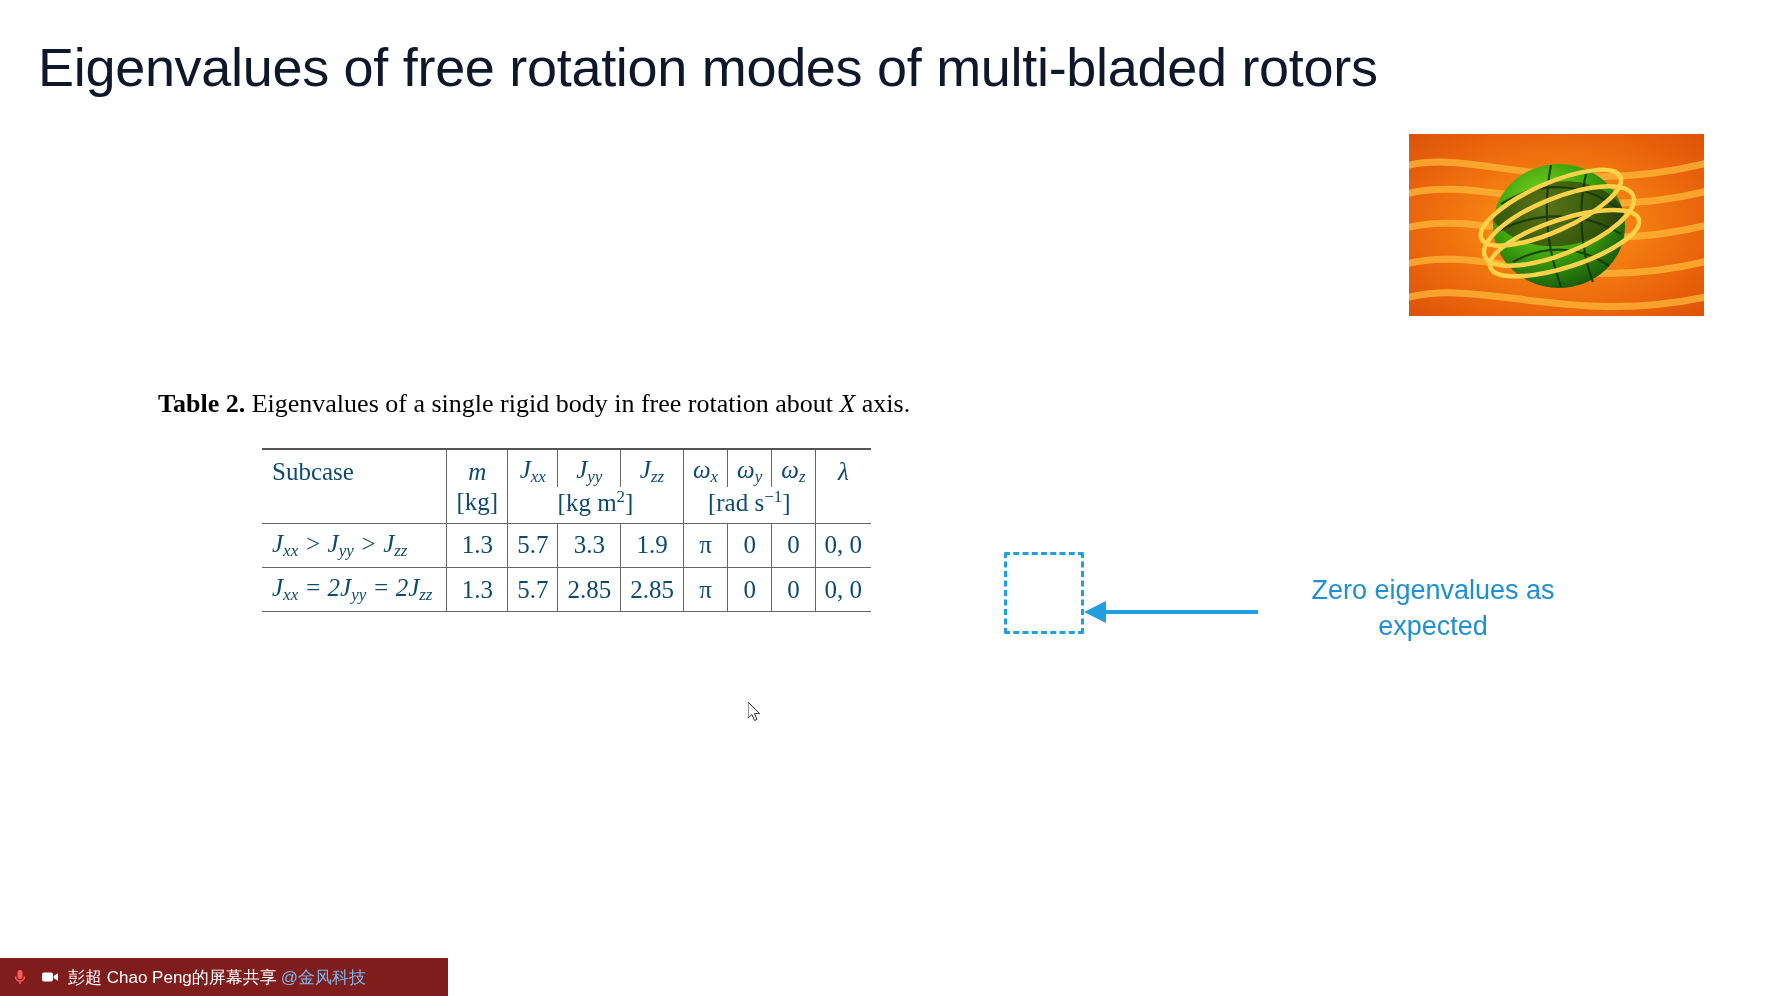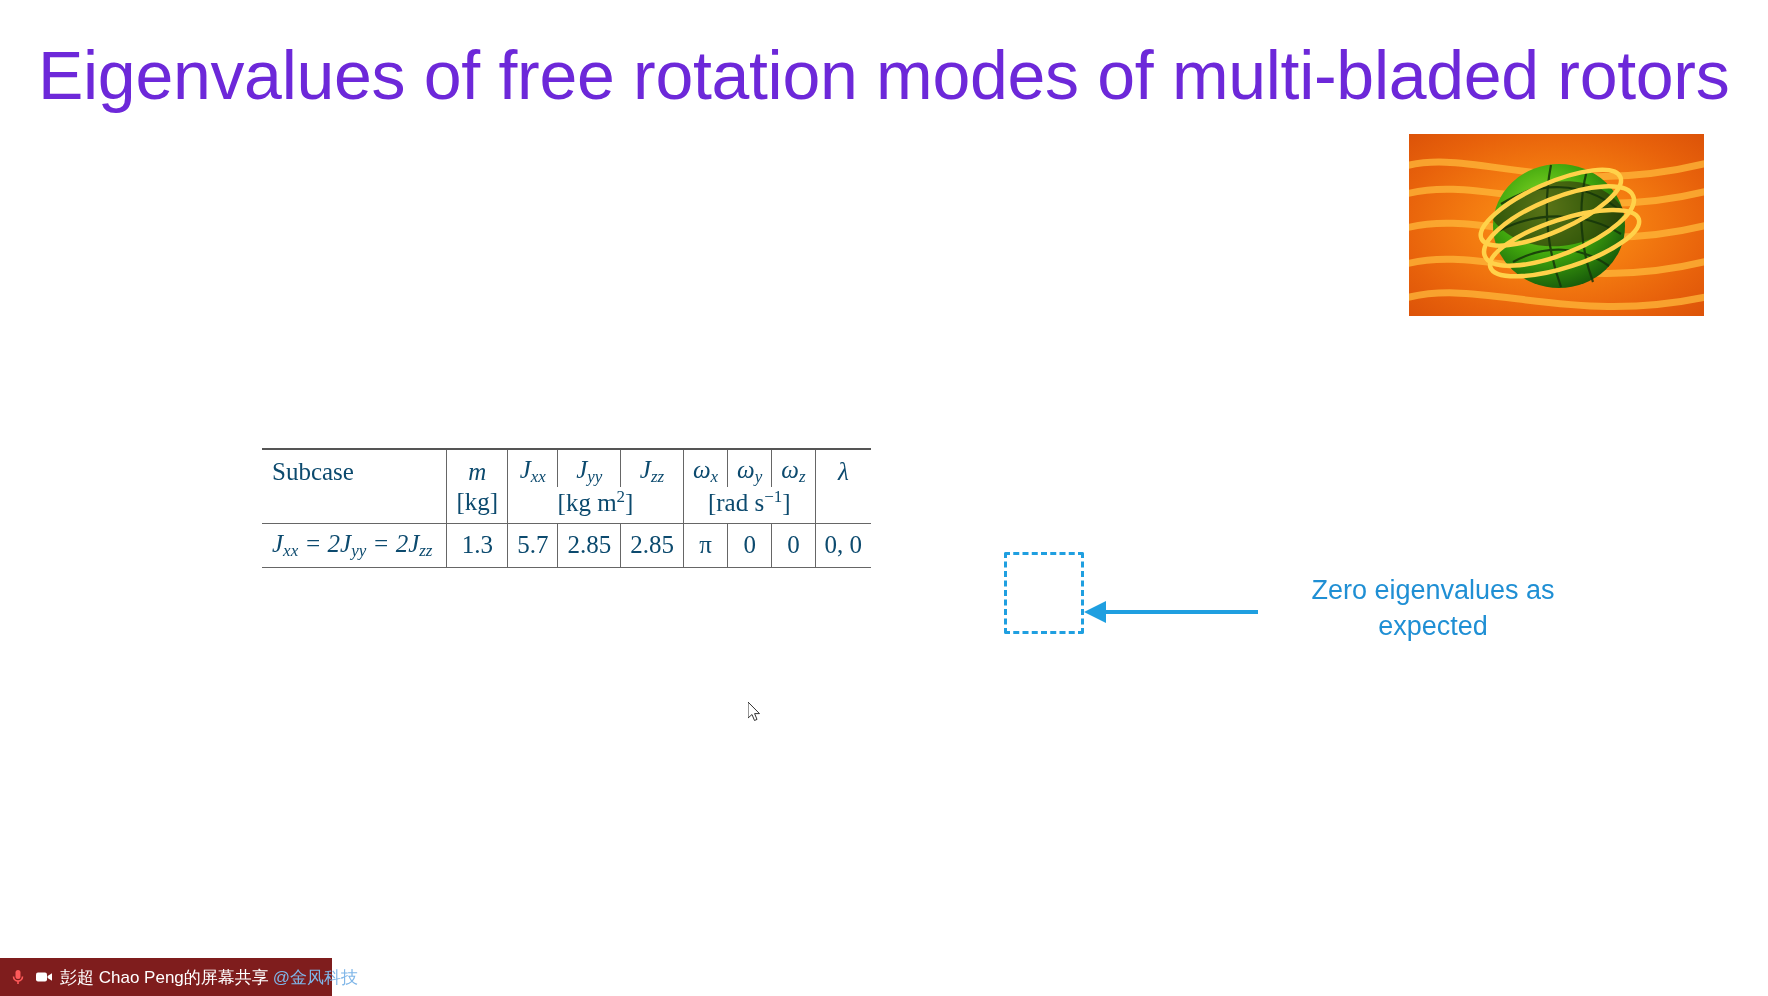--- a/index.html
+++ b/index.html
@@ -15,22 +15,22 @@
     width: 1768px;
     height: 996px;
     background: #ffffff;
     overflow: hidden;
   }
   
   .slide-title {
     position: absolute;
     left: 38px;
     top: 36px;
-    font-size: 68px;
-    color: #6d28d9;
+    font-size: 54px;
+    color: #0f172a;
     font-family: "Liberation Sans", sans-serif;
     font-weight: 400;
     letter-spacing: -0.3px;
     white-space: nowrap;
   }
   .subtitle {
     position: absolute;
     left: 52px;
     top: 148px;
     font-size: 31px;
@@ -122,21 +122,21 @@
     top: 702px;
     width: 14px;
     height: 20px;
   }
   
   .share-bar {
     position: absolute;
     left: 0;
     bottom: 0;
     height: 38px;
-    width: 332px;
+    width: 448px;
     background: #7f1d1d;
     display: flex;
     align-items: center;
     padding-left: 8px;
     color: #ffffff;
     font-size: 17px;
   }
   .share-bar .ic {
     width: 24px; height: 24px;
     margin-right: 6px;
@@ -197,20 +197,26 @@
         </g>
         <g stroke="#ffd24a" stroke-width="4.5" fill="none">
           <ellipse cx="0" cy="0" rx="80" ry="28" transform="rotate(-22)"></ellipse>
           <ellipse cx="0" cy="18" rx="78" ry="24" transform="rotate(-18)"></ellipse>
           <ellipse cx="0" cy="-20" rx="76" ry="24" transform="rotate(-24)"></ellipse>
         </g>
       </g>
     </svg>
   </div>
 
+  <div class="table-caption">
+    <b>Table 2.</b>
+    <span>Eigenvalues of a single rigid body in free rotation about</span>
+    <i>X</i>
+    <span>axis.</span>
+  </div>
 
   <table class="paper-table">
     <tbody>
       <tr class="hdr rule-top">
         <td class="lcell">Subcase</td>
         <td class="vline"><span class="it">m</span></td>
         <td class="vline"><span class="it">J</span><span class="sub">xx</span></td>
         <td class="vline"><span class="it">J</span><span class="sub">yy</span></td>
         <td class="vline"><span class="it">J</span><span class="sub">zz</span></td>
         <td class="vline"><span class="it">ω</span><span class="sub">x</span></td>
@@ -219,20 +225,33 @@
         <td class="vline"><span class="it">λ</span></td>
       </tr>
       <tr class="hdr2">
         <td class="lcell">&nbsp;</td>
         <td class="vline">[kg]</td>
         <td class="vline colspan-units" colspan="3"><span>[kg m</span><span class="sup">2</span><span>]</span></td>
         <td class="vline colspan-units" colspan="3"><span>[rad s</span><span class="sup">−1</span><span>]</span></td>
         <td class="vline">&nbsp;</td>
       </tr>
 
+      <tr class="row-data rule-mid">
+        <td class="lcell">
+          <span class="it">J</span><span class="sub">xx</span><span class="it"> &gt; J</span><span class="sub">yy</span><span class="it"> &gt; J</span><span class="sub">zz</span>
+        </td>
+        <td class="vline">1.3</td>
+        <td class="vline">5.7</td>
+        <td class="vline">3.3</td>
+        <td class="vline">1.9</td>
+        <td class="vline">π</td>
+        <td class="vline">0</td>
+        <td class="vline">0</td>
+        <td class="vline">0, 0</td>
+      </tr>
 
       <tr class="row-data rule-mid rule-bot">
         <td class="lcell">
           <span class="it">J</span><span class="sub">xx</span><span class="it"> = 2J</span><span class="sub">yy</span><span class="it"> = 2J</span><span class="sub">zz</span>
         </td>
         <td class="vline">1.3</td>
         <td class="vline">5.7</td>
         <td class="vline">2.85</td>
         <td class="vline">2.85</td>
         <td class="vline">π</td>

